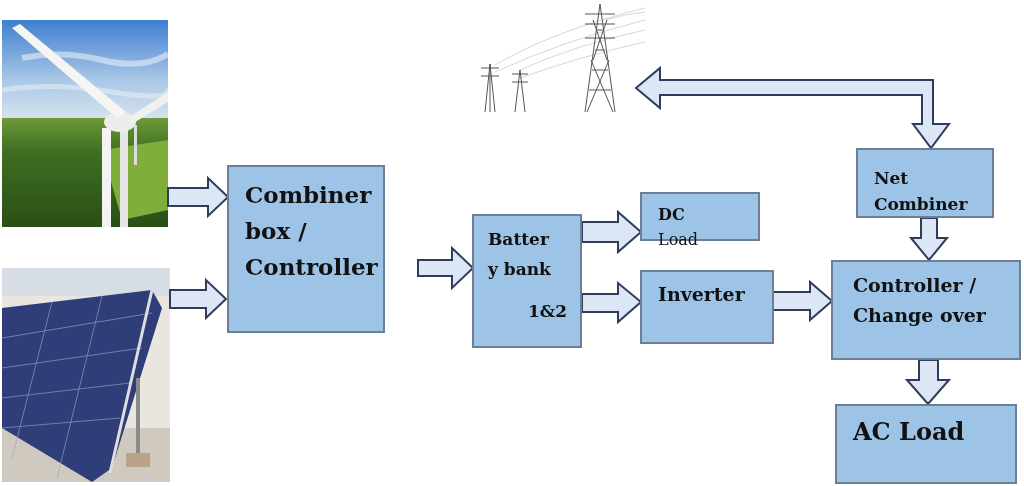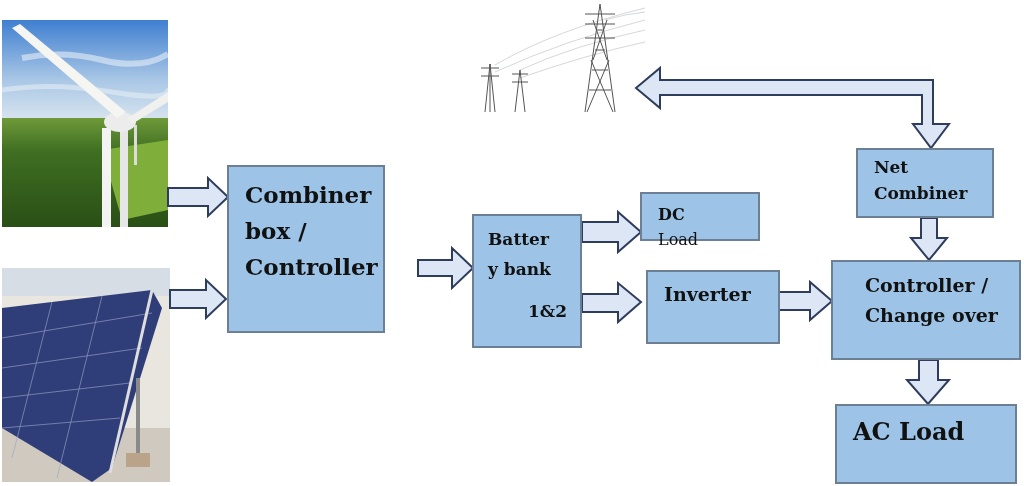--- a/index.html
+++ b/index.html
@@ -120,29 +120,29 @@
   <span>Batter</span>
   <span>y bank</span>
   <span style="margin-top:12px;margin-left:40px;">1&amp;2</span>
 </div>
 
 <div class="box" style="left:640px;top:192px;width:120px;height:49px;font-size:16px;line-height:25px;padding:8px 0 0 16px;">
   <span>DC</span>
   <span style="font-weight:normal;">Load</span>
 </div>
 
-<div class="box" style="left:640px;top:270px;width:134px;height:74px;font-size:19px;line-height:24px;padding:10px 0 0 16px;margin-left:6px;">
+<div class="box" style="left:640px;top:270px;width:134px;height:74px;font-size:19px;line-height:24px;padding:10px 0 0 16px;">
   <span>Inverter</span>
 </div>
 
-<div class="box" style="left:856px;top:148px;width:138px;height:70px;font-size:17px;line-height:26px;padding:4px 0 0 16px;">
+<div class="box" style="left:856px;top:148px;width:138px;height:70px;font-size:17px;line-height:26px;padding:15px 0 0 16px;">
   <span>Net</span>
   <span>Combiner</span>
 </div>
 
-<div class="box" style="left:831px;top:260px;width:190px;height:100px;font-size:19px;line-height:30px;padding:8px 0 0 32px;">
+<div class="box" style="left:831px;top:260px;width:190px;height:100px;font-size:19px;line-height:30px;padding:8px 0 0 20px;">
   <span>Controller /</span>
   <span>Change over</span>
 </div>
 
 <div class="box" style="left:835px;top:404px;width:182px;height:80px;font-size:24px;line-height:32px;padding:10px 8px 0 16px;">
   <span>AC Load</span>
 </div>
 
 </body></html>

